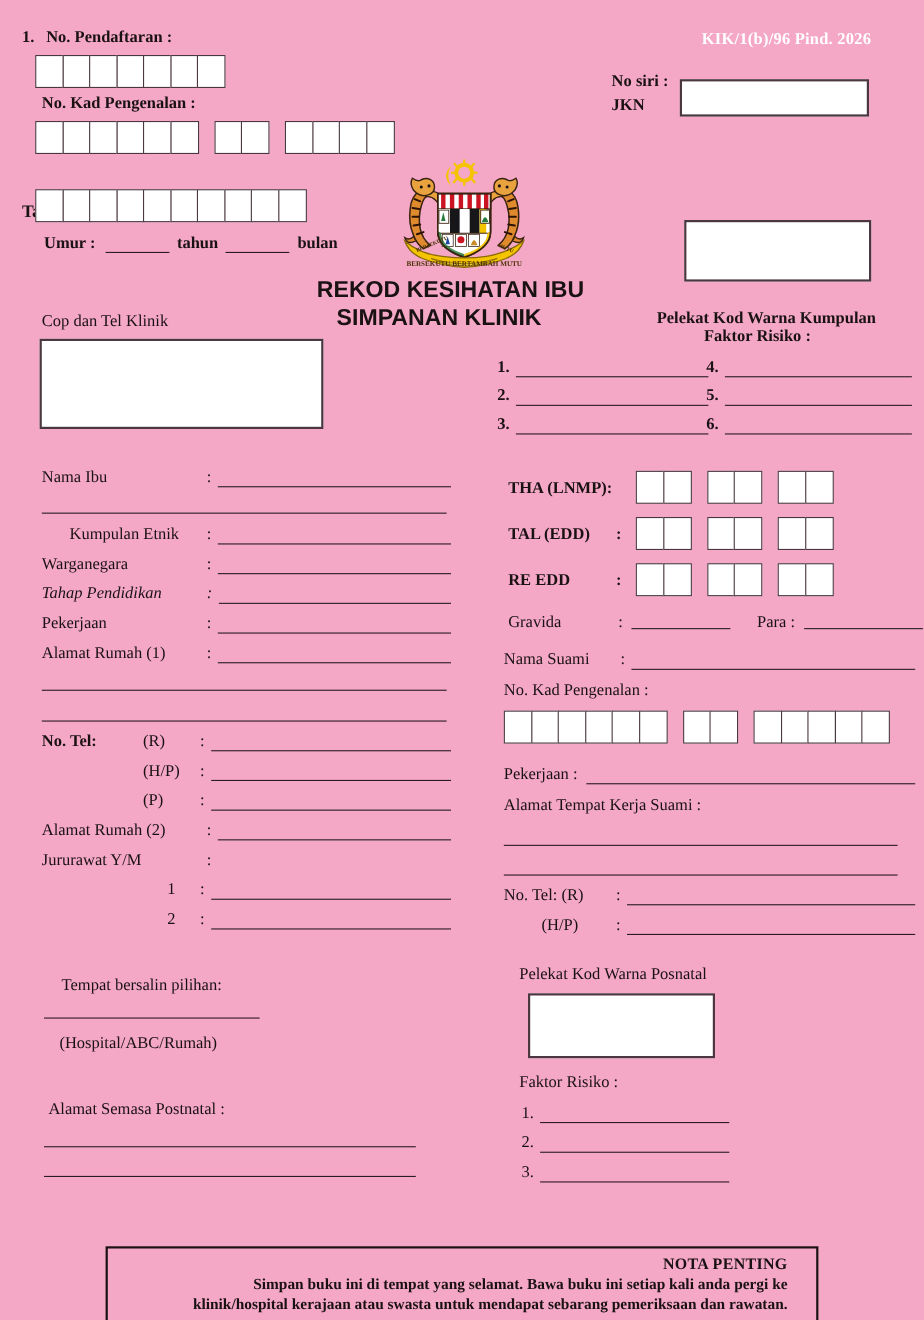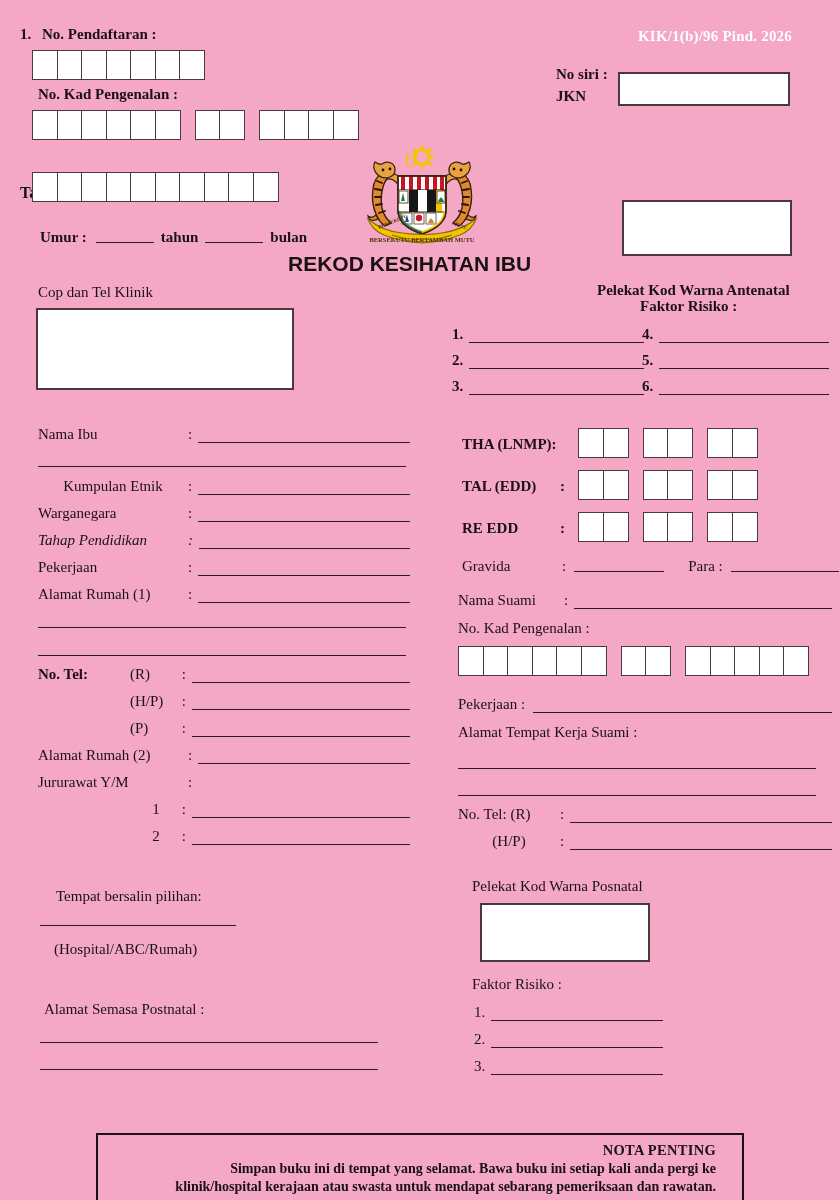--- a/index.html
+++ b/index.html
@@ -120,21 +120,21 @@
       <div class="cell"></div>
       <div class="cell"></div>
       <div class="cell"></div>
       <div class="cell"></div>
       <div class="cell"></div>
       <div class="cell"></div>
       <div class="cell"></div>
       <div class="cell"></div>
   </div>
 
-  <div class="abs" style="left:40px;top:213px;display:flex;margin-top:16px;">
+  <div class="abs" style="left:40px;top:213px;display:flex;align-items:flex-end;">
     <span class="lbl" style="font-size:15px;">Umur :</span>
     <span style="width:58px;border-bottom:1.5px solid #2a1c21;height:13px;margin:0 7px 0 9px;"></span>
     <span class="lbl" style="font-size:15px;">tahun</span>
     <span style="width:58px;border-bottom:1.5px solid #2a1c21;height:13px;margin:0 7px 0 7px;"></span>
     <span class="lbl" style="font-size:15px;">bulan</span>
   </div>
 
   <div class="abs lbl" style="left:556px;top:66px;font-size:15px;">No siri :</div>
   <div class="abs lbl" style="left:556px;top:88px;font-size:15px;">JKN</div>
   <div class="abs whitebox" style="left:618px;top:72px;width:172px;height:34px;"></div>
@@ -239,23 +239,24 @@
         <path d="M40 92 q30 10 60 0 q-30 14 -60 0z" fill="#F7D23E" stroke="#8a6a08" stroke-width=".8"></path>
         <text x="70" y="99" font-family="Liberation Serif, serif" font-size="6.5" font-weight="bold" fill="#4a3206" text-anchor="middle">BERSEKUTU BERTAMBAH MUTU</text>
         <text x="27" y="86" font-family="Liberation Serif, serif" font-size="5" font-weight="bold" fill="#4a3206" transform="rotate(-22 27 86)">BERSEKUTU</text>
         <text x="99" y="86" font-family="Liberation Serif, serif" font-size="5" font-weight="bold" fill="#4a3206" transform="rotate(22 112 86)">MUTU</text>
       </g>
     </svg>
   </div>
 
   <div class="abs" id="title">
     <div>REKOD KESIHATAN IBU</div>
-  </div>
-
-  <div class="abs lbl" style="left:597px;top:282px;font-size:15px;">Pelekat Kod Warna Antenatal</div>
+    <div class="l2">SIMPANAN KLINIK</div>
+  </div>
+
+  <div class="abs lbl" style="left:597px;top:282px;font-size:15px;">Pelekat Kod Warna Kumpulan</div>
   <div class="abs whitebox" style="left:622px;top:200px;width:170px;height:56px;"></div>
 
   <div class="abs lbl" style="left:640px;top:298px;font-size:15px;">Faktor Risiko :</div>
 
   <div class="abs" style="left:452px;top:326px;width:200px;">
     <div class="numline">
         <span class="n lbl">1.</span>
         <span class="ln" style="width:175px;"></span>
       </div>
   </div>

